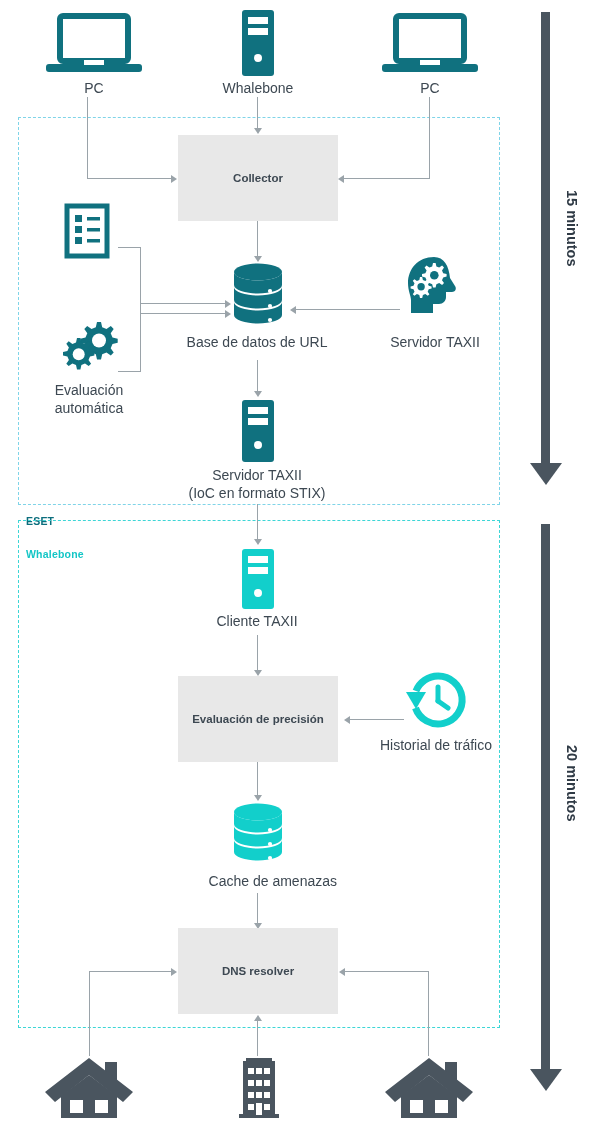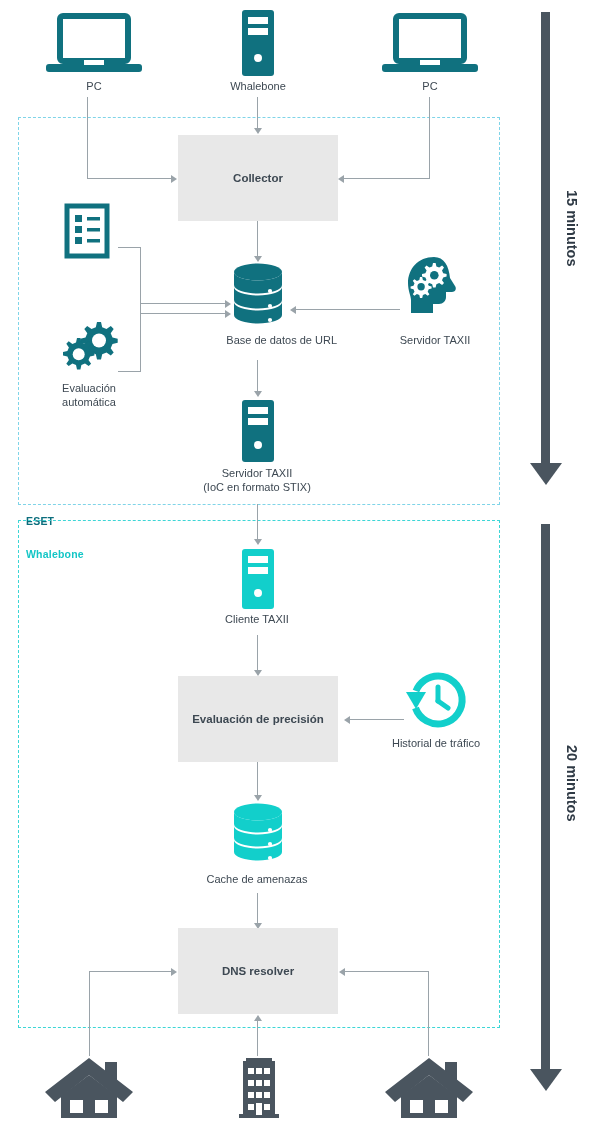--- a/index.html
+++ b/index.html
@@ -44,21 +44,21 @@
   .gbox span{
     font-size:11.5px;
     color:#3d4852;
     font-weight:600;
     text-align:center;
     line-height:1.25;
   }
   
   .cap{
     position:absolute;
-    font-size:11px;
+    font-size:14px;
     line-height:1.3;
     color:#3d4852;
     text-align:center;
     white-space:pre-line;
   }
   
   .ln{position:absolute;background:#9aa3a9;}
   .vln{width:1.3px;}
   .hln{height:1.3px;}
   .ar{position:absolute;width:0;height:0;}
@@ -181,21 +181,21 @@
         <ellipse cx="26" cy="9" rx="24" ry="8.5"></ellipse>
         <path d="M2 9 v13 a24 8.5 0 0 0 48 0 V9 a24 8.5 0 0 1 -48 0z"></path>
         <path d="M2 24 v13 a24 8.5 0 0 0 48 0 V24 a24 8.5 0 0 1 -48 0z"></path>
         <path d="M2 39 v13 a24 8.5 0 0 0 48 0 V39 a24 8.5 0 0 1 -48 0z"></path>
       </g>
       <circle cx="38" cy="28" r="2.1" fill="#ffffff"></circle>
       <circle cx="38" cy="43" r="2.1" fill="#ffffff"></circle>
       <circle cx="38" cy="57" r="2.1" fill="#ffffff"></circle>
     </svg>
   </div>
-  <div class="cap" style="left:177px;top:333px;width:160px;text-align:right;">Base de datos de URL</div>
+  <div class="cap" style="left:177px;top:333px;width:160px;">Base de datos de URL</div>
 
   <div class="abs" style="left:404px;top:255px;">
     <svg width="62" height="62" viewBox="0 0 62 62">
       <path d="M30 2 C14 2 4 14 4 28 c0 8 3 13 3 17 l0 13 22 0 0-9 6 0 c4 0 7-3 7-7 l0-5 6 0 c3 0 5-3 3-6 l-5-8 C45 11 40 2 30 2z" fill="#10717f"></path>
       <g fill="#ffffff">
         <path d="M29 8 l2.6 0 .8 3.4 2.8 1.2 2.9-2 1.9 1.9 -2 2.9 1.2 2.8 3.4 .8 0 2.6 -3.4 .8 -1.2 2.8 2 2.9 -1.9 1.9 -2.9-2 -2.8 1.2 -.8 3.4 -2.6 0 -.8-3.4 -2.8-1.2 -2.9 2 -1.9-1.9 2-2.9 -1.2-2.8 -3.4-.8 0-2.6 3.4-.8 1.2-2.8 -2-2.9 1.9-1.9 2.9 2 2.8-1.2z"></path>
         <path d="M16 22 l2.2 0 .7 2.9 2.4 1 2.5-1.7 1.6 1.6 -1.7 2.5 1 2.4 2.9 .7 0 2.2 -2.9 .7 -1 2.4 1.7 2.5 -1.6 1.6 -2.5-1.7 -2.4 1 -.7 2.9 -2.2 0 -.7-2.9 -2.4-1 -2.5 1.7 -1.6-1.6 1.7-2.5 -1-2.4 -2.9-.7 0-2.2 2.9-.7 1-2.4 -1.7-2.5 1.6-1.6 2.5 1.7 2.4-1z"></path>
       </g>
       <circle cx="30.3" cy="20.3" r="4.3" fill="#10717f"></circle>
       <circle cx="17.1" cy="31.8" r="3.7" fill="#10717f"></circle>
@@ -263,21 +263,21 @@
         <ellipse cx="26" cy="9" rx="24" ry="8.5"></ellipse>
         <path d="M2 9 v12 a24 8.5 0 0 0 48 0 V9 a24 8.5 0 0 1 -48 0z"></path>
         <path d="M2 23 v12 a24 8.5 0 0 0 48 0 V23 a24 8.5 0 0 1 -48 0z"></path>
         <path d="M2 37 v12 a24 8.5 0 0 0 48 0 V37 a24 8.5 0 0 1 -48 0z"></path>
       </g>
       <circle cx="38" cy="27" r="2.1" fill="#ffffff"></circle>
       <circle cx="38" cy="41" r="2.1" fill="#ffffff"></circle>
       <circle cx="38" cy="55" r="2.1" fill="#ffffff"></circle>
     </svg>
   </div>
-  <div class="cap" style="left:177px;top:872px;width:160px;">Cache de amenazas</div>
+  <div class="cap" style="left:177px;top:872px;width:160px;text-align:right;">Cache de amenazas</div>
 
   <div class="ln vln" style="left:257px;top:893px;height:31px;"></div>
   <div class="ar ar-down" style="left:253.5px;top:923px;"></div>
 
   <div class="gbox" style="left:178px;top:928px;width:160px;height:86px;">
     <span>DNS resolver</span>
   </div>
 
   <div class="ln vln" style="left:89px;top:971px;height:85px;"></div>
   <div class="ln hln" style="left:89px;top:971px;width:83px;"></div>

